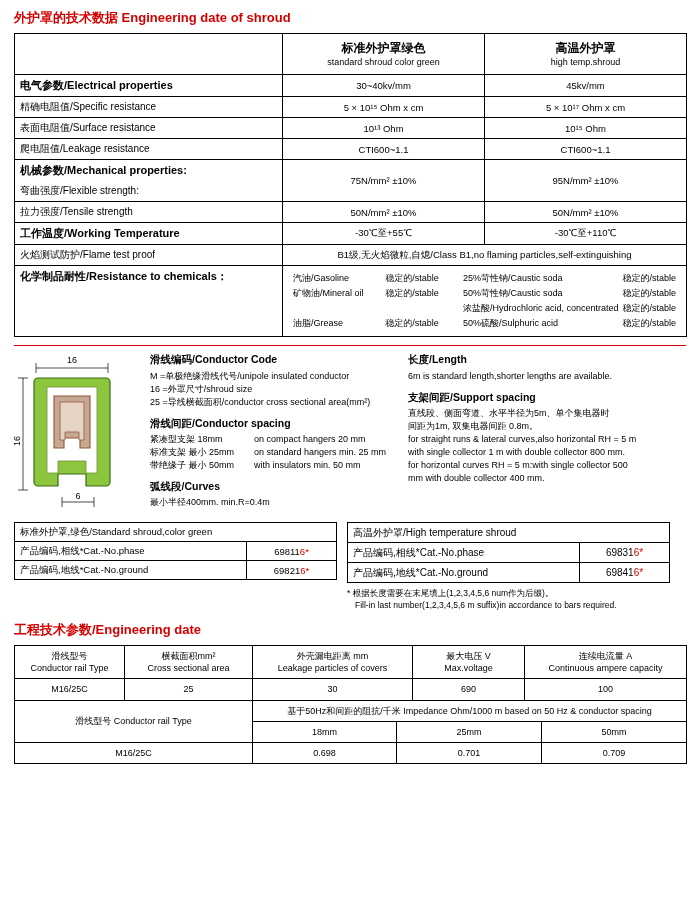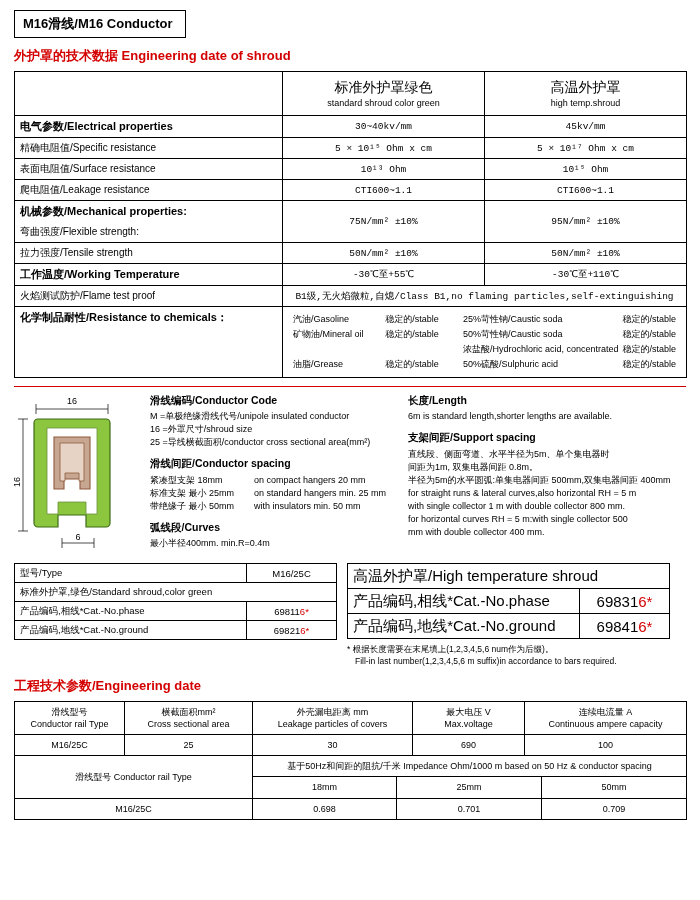--- a/index.html
+++ b/index.html
@@ -29,24 +29,24 @@
     font-weight:bold;
     font-size:13px;
     margin:9px 0 6px 0;
   }
 
   
   table { border-collapse:collapse; }
   .t1 { width:672px; table-layout:fixed; }
   .t1 td { border:1px solid #000; padding:3px 5px; vertical-align:middle; }
   .t1 .hd { text-align:center; font-size:9px; line-height:1.35; padding:6px 4px; }
-  .t1 .hd b { font-size:14px; font-weight:normal; display:block; }
+  .t1 .hd b { font-size:12px; font-weight:bold; display:block; }
   .t1 .lbl { font-size:10px; }
   .t1 .lbl.big { font-size:11px; font-weight:bold; }
-  .t1 .val { text-align:center; font-size:9.5px;font-family:Liberation Mono, monospace; }
+  .t1 .val { text-align:center; font-size:9.5px; }
 
   .chem td { vertical-align:top; }
   .chemgrid { width:100%; }
   .chemgrid td { border:none; padding:1px 2px; font-size:9px; white-space:nowrap; }
 
   
   .hr-red { border:none; border-top:1.5px solid #d40000; margin:8px 0 6px 0; }
 
   
   .mid { display:flex; gap:8px; align-items:flex-start; }
@@ -60,39 +60,38 @@
   .two { display:flex; }
   .two .a { width:104px; }
   .two .b { flex:1; }
 
   
   .lower { display:flex; gap:10px; margin-top:8px; align-items:flex-start; }
   .t2 { width:322px; table-layout:fixed; }
   .t2 td { border:1px solid #000; padding:2.5px 5px; font-size:9.5px; }
   .t2 .c { text-align:center; }
   .t3 { width:322px; table-layout:fixed; }
-  .t3 td { border:1px solid #000; padding:2.5px 5px; font-size:15px;margin-top:45px; }
+  .t3 td { border:1px solid #000; padding:2.5px 5px; font-size:10px;margin-top:45px; }
   .t3 .c { text-align:center; }
   .ast { color:#d40000; }
   .note { font-size:8.5px; line-height:1.4; margin-top:5px; }
 
   
   .t4 { width:672px; table-layout:fixed; margin-top:4px; }
   .t4 td { border:1px solid #000; text-align:center; padding:4px 3px; font-size:9px; line-height:1.35; }
   .t4 .hdr { font-size:9px; }
   .t4 .hdr .cn { display:block; }
   .t5 { width:672px; table-layout:fixed; margin-top:-1px; }
   .t5 td { border:1px solid #000; text-align:center; padding:4px 11px; font-size:9px; line-height:1.35; }
 </style>
 </head>
 <body>
 
 <div class="page">
 
-  <div class="title-box">M16滑线/M16 Conductor</div>
 
   <div class="section-head">外护罩的技术数据 Engineering date of shroud</div>
 
   
   <table class="t1">
     <colgroup>
         <col style="width:268px">
         <col style="width:202px">
         <col style="width:202px">
       </colgroup>
@@ -247,41 +246,36 @@
       <p>最小半径400mm.    min.R=0.4m</p>
     </div>
 
     <div class="mid-col col3">
       <h4>长度/Length</h4>
       <p>6m is standard length,shorter lengths are available.</p>
 
       <h4 class="sp">支架间距/Support spacing</h4>
       <p>直线段、侧面弯道、水平半径为5m、单个集电器时</p>
       <p>间距为1m, 双集电器间距 0.8m。</p>
-      <p>半径为5m的水平圆弧:单集电器间距 500mm,双集电器间距 400mm</p>
       <p>for straight runs &amp; lateral curves,also horizontal RH = 5 m</p>
       <p>with single collector 1 m with double collector 800 mm.</p>
       <p>for horizontal curves RH = 5 m:with single collector 500</p>
       <p>mm with double collector 400 mm.</p>
     </div>
   </div>
 
   
   <div class="lower">
 
     <table class="t2">
       <colgroup>
           <col style="width:232px">
           <col style="width:90px">
         </colgroup>
       <tbody>
-        <tr>
-          <td>型号/Type</td>
-          <td class="c">M16/25C</td>
-        </tr>
         <tr>
           <td colspan="2">标准外护罩,绿色/Standard shroud,color green</td>
         </tr>
         <tr>
           <td>产品编码,相线*Cat.-No.phase</td>
           <td class="c"><span>69811</span><span class="ast">6</span><span class="ast">*</span></td>
         </tr>
         <tr>
           <td>产品编码,地线*Cat.-No.ground</td>
           <td class="c"><span>69821</span><span class="ast">6</span><span class="ast">*</span></td>

